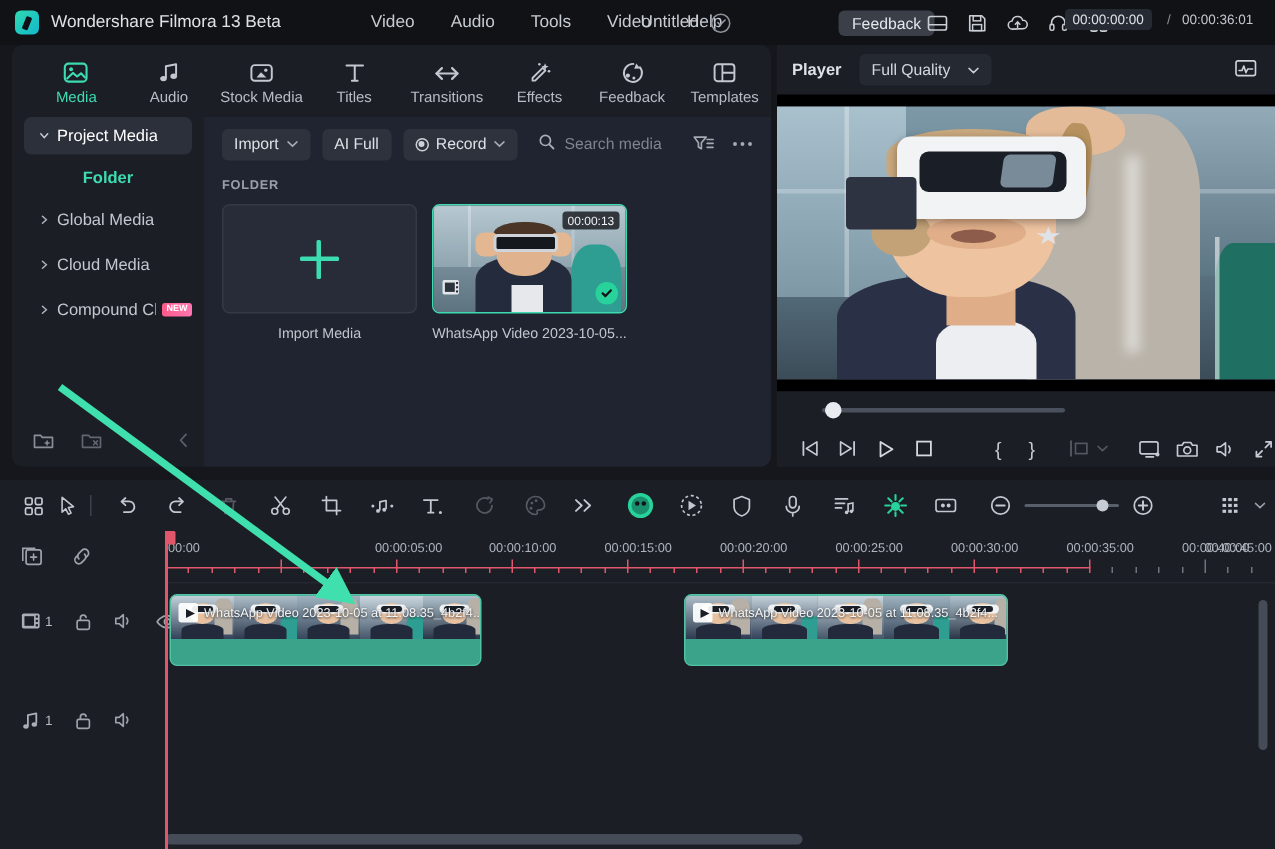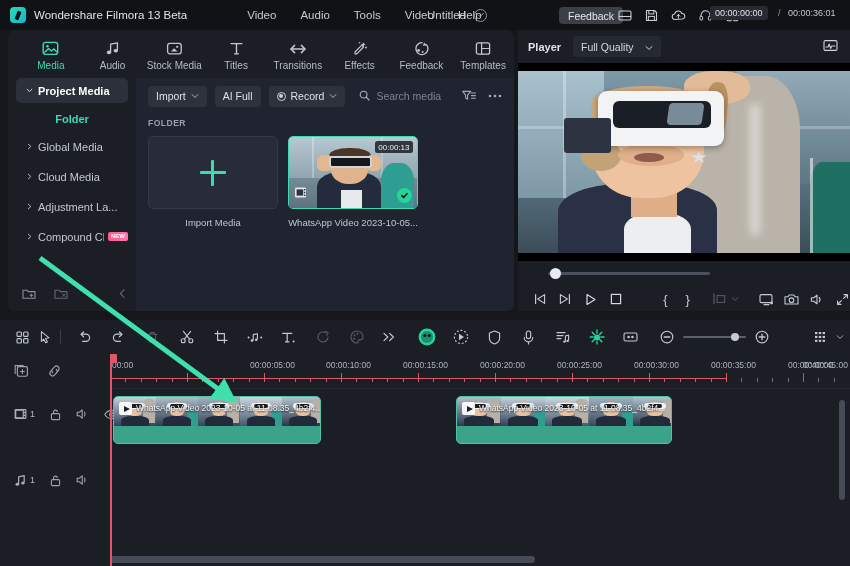--- a/index.html
+++ b/index.html
@@ -60,21 +60,21 @@
   .tab.active .tl { color: #3ddcb0; }
   .tab .ti { height: 19px; display: flex; align-items: flex-end; }
   .tab svg { display: block; }
 
   
   .sidebar { position: absolute; left: 8px; top: 78px; width: 128px; height: 233px; background: #1b1e25; border-radius: 0 0 0 7px; }
   .side-item {
     position: relative; height: 25px; margin: 0 8px 5px 8px; border-radius: 5px;
     display: flex; align-items: center; font-size: 11px; color: #c3c8d0; cursor: pointer; padding-left: 8px;
   }
-  .side-item.sel { background: #2b303a; color: #fff; font-weight: bold; }
+  .side-item.sel { background: #2b303a; color: #fff; font-weight: normal; }
   .side-item .caret { width: 11px; flex: none; display: flex; align-items: center; justify-content: center; }
   .side-item .caret svg { display: block; }
   .side-item .lbl { margin-left: 3px; white-space: nowrap; overflow: hidden; }
   .side-sub { height: 22px; display: flex; align-items: center; justify-content: center; font-size: 11px; color: #3ddcb0; font-weight: bold; margin-bottom: 4px; }
   .new-badge {
     margin-left: 4px; background: linear-gradient(90deg,#ff5a8a,#ff77b0);
     color: #fff; font-size: 6px; font-weight: bold; padding: 1px 3px; border-radius: 2px; line-height: 7px;
   }
   .side-foot { position: absolute; left: 0; bottom: 6px; width: 128px; height: 24px; display: flex; align-items: center; padding-left: 14px; gap: 18px; }
   .side-foot .sf { cursor: pointer; opacity: .72; }
@@ -432,28 +432,20 @@
 
     <div class="side-item">
       <span class="caret">
         <svg width="7" height="7" viewBox="0 0 7 7">
             <path d="M2.3 1.2 4.9 3.5 2.3 5.8" stroke="#aeb3bc" stroke-width="1" fill="none" stroke-linecap="round"></path>
           </svg>
       </span>
       <span class="lbl">Cloud Media</span>
     </div>
 
-    <div class="side-item">
-      <span class="caret">
-        <svg width="7" height="7" viewBox="0 0 7 7">
-            <path d="M2.3 1.2 4.9 3.5 2.3 5.8" stroke="#aeb3bc" stroke-width="1" fill="none" stroke-linecap="round"></path>
-          </svg>
-      </span>
-      <span class="lbl">Adjustment La...</span>
-    </div>
 
     <div class="side-item">
       <span class="caret">
         <svg width="7" height="7" viewBox="0 0 7 7">
             <path d="M2.3 1.2 4.9 3.5 2.3 5.8" stroke="#aeb3bc" stroke-width="1" fill="none" stroke-linecap="round"></path>
           </svg>
       </span>
       <span class="lbl">Compound Clip</span>
       <span class="new-badge">NEW</span>
     </div>

